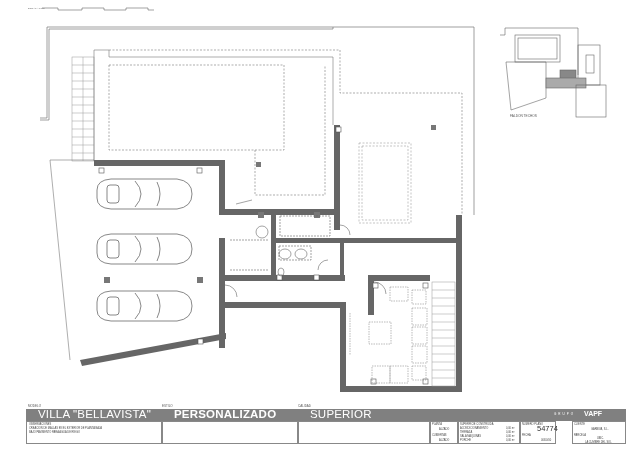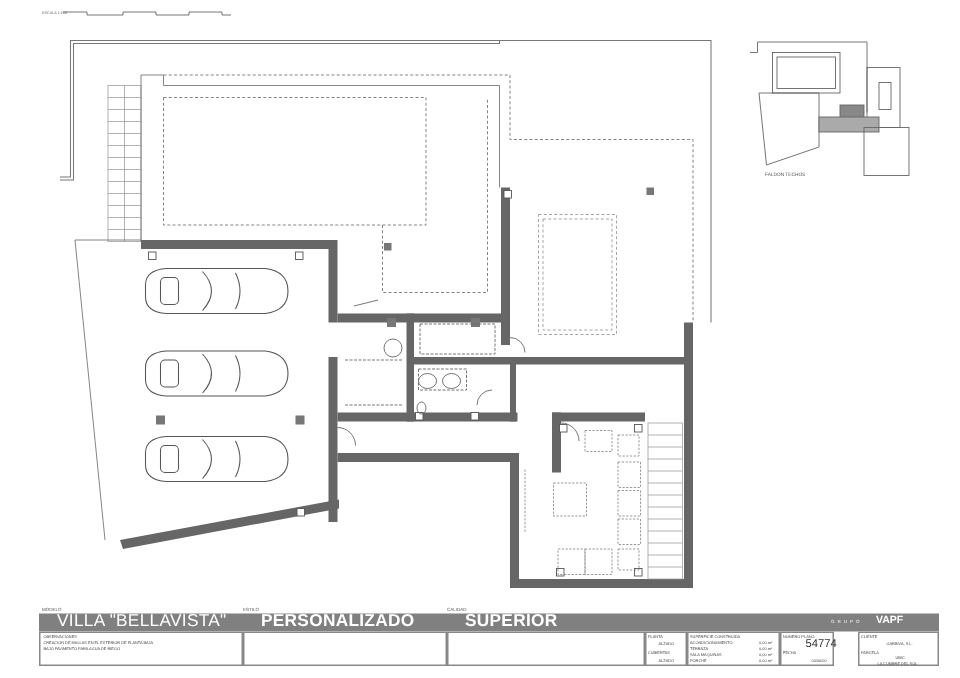--- a/index.html
+++ b/index.html
@@ -171,21 +171,21 @@
 <div class="tb">
   <div class="tb-bar"></div>
 
   <span class="tb-cap" style="left:2px;">MODELO</span>
   <span class="tb-big" style="left:12px;">VILLA "BELLAVISTA"</span>
 
   <span class="tb-cap" style="left:136px;">ESTILO</span>
   <span class="tb-big" style="left:148px;font-weight:bold;">PERSONALIZADO</span>
 
   <span class="tb-cap" style="left:272px;">CALIDAD</span>
-  <span class="tb-big" style="left:284px;font-weight:bold;">SUPERIOR</span>
+  <span class="tb-big" style="left:284px;">SUPERIOR</span>
 
   <span class="logo-dots">GRUPO</span>
   <span class="logo">VAPF</span>
 
   <div class="tb-box" style="left:0;width:136px;">
     <span class="tiny" style="left:2px;top:1px;">OBSERVACIONES</span>
     <span class="tiny" style="left:2px;top:5px;">CREACION DE MALLAS EN EL EXTERIOR DE PLANTA BAJA</span>
     <span class="tiny" style="left:2px;top:9px;">BAJO PAVIMENTO PARA AGUA DE RIEGO</span>
   </div>
   <div class="tb-box" style="left:136px;width:136px;"></div>

